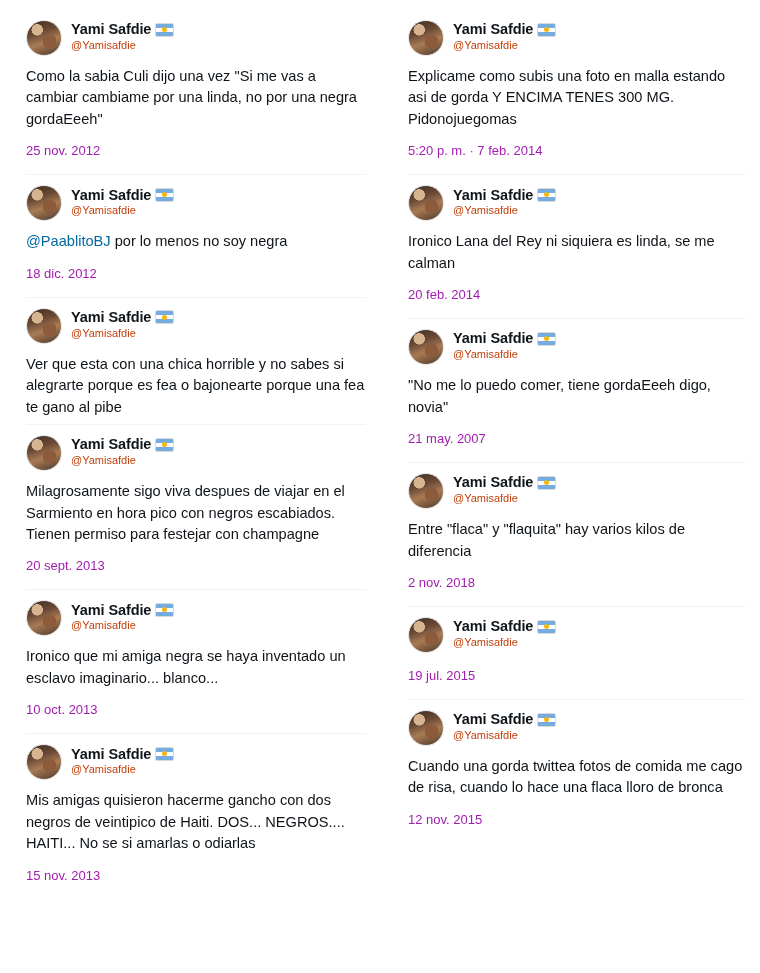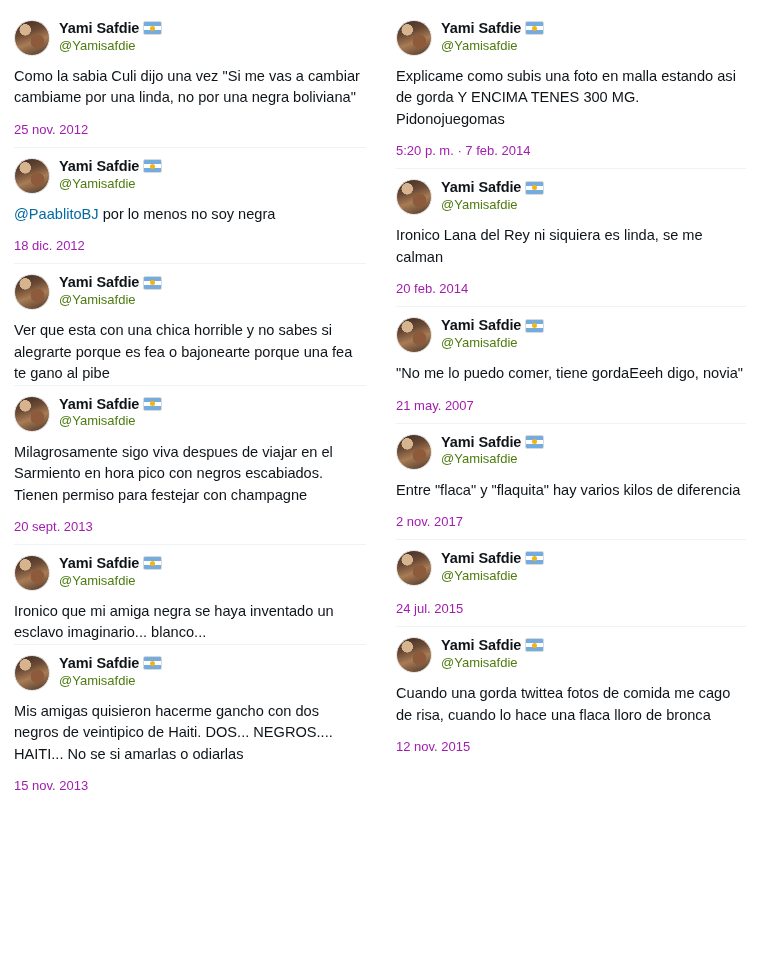--- a/index.html
+++ b/index.html
@@ -30,21 +30,23 @@
   .column.left {
     padding-left: 14px;
     padding-right: 14px;
   }
   .column.right {
     padding-left: 16px;
     padding-right: 14px;
   }
   .tweet {
     box-sizing: border-box;
+    padding-bottom: 6px;
     border-bottom: 1px solid #eff3f4;
+    margin-left: 12px;
   }
   .tweet:last-child {
     border-bottom: none;
   }
   .tweet-head {
     display: flex;
     align-items: flex-start;
     padding: 10px 0 2px 0;
   }
   .avatar {
@@ -93,22 +95,22 @@
     content: "";
     position: absolute;
     left: 6px;
     top: 3.5px;
     width: 5px;
     height: 5px;
     border-radius: 50%;
     background: #f6b40e;
   }
   .handle {
-    font-size: 13px;
-    color: #4d7c0f;
+    font-size: 11px;
+    color: #c2410c;
     line-height: 1.25;
     margin-top: 1px;
   }
   .tweet-text {
     font-size: 14.6px;
     line-height: 1.47;
     color: #0f1419;
     margin: 8px 0 0 0;
     word-wrap: break-word;
   }
@@ -132,21 +134,21 @@
       <div class="tweet-head">
         <div class="avatar"></div>
         <div class="names">
           <div class="name-row">
             <span class="display-name">Yami Safdie</span>
             <span class="flag"></span>
           </div>
           <span class="handle">@Yamisafdie</span>
         </div>
       </div>
-      <p class="tweet-text">Como la sabia Culi dijo una vez "Si me vas a cambiar cambiame por una linda, no por una negra boliviana"</p>
+      <p class="tweet-text">Como la sabia Culi dijo una vez "Si me vas a cambiar cambiame por una linda, no por una negra gordaEeeh"</p>
       <div class="timestamp">25 nov. 2012</div>
     </div>
 
     <div class="tweet">
       <div class="tweet-head">
         <div class="avatar"></div>
         <div class="names">
           <div class="name-row">
             <span class="display-name">Yami Safdie</span>
             <span class="flag"></span>
@@ -192,20 +194,21 @@
         <div class="avatar"></div>
         <div class="names">
           <div class="name-row">
             <span class="display-name">Yami Safdie</span>
             <span class="flag"></span>
           </div>
           <span class="handle">@Yamisafdie</span>
         </div>
       </div>
       <p class="tweet-text">Ironico que mi amiga negra se haya inventado un esclavo imaginario... blanco...</p>
+      <div class="timestamp">10 oct. 2013</div>
     </div>
 
     <div class="tweet">
       <div class="tweet-head">
         <div class="avatar"></div>
         <div class="names">
           <div class="name-row">
             <span class="display-name">Yami Safdie</span>
             <span class="flag"></span>
           </div>
@@ -270,35 +273,35 @@
         <div class="avatar"></div>
         <div class="names">
           <div class="name-row">
             <span class="display-name">Yami Safdie</span>
             <span class="flag"></span>
           </div>
           <span class="handle">@Yamisafdie</span>
         </div>
       </div>
       <p class="tweet-text">Entre "flaca" y "flaquita" hay varios kilos de diferencia</p>
-      <div class="timestamp">2 nov. 2017</div>
-    </div>
-
-    <div class="tweet">
-      <div class="tweet-head">
-        <div class="avatar"></div>
-        <div class="names">
-          <div class="name-row">
-            <span class="display-name">Yami Safdie</span>
-            <span class="flag"></span>
-          </div>
-          <span class="handle">@Yamisafdie</span>
-        </div>
-      </div>
-      <div class="timestamp">24 jul. 2015</div>
+      <div class="timestamp">2 nov. 2018</div>
+    </div>
+
+    <div class="tweet">
+      <div class="tweet-head">
+        <div class="avatar"></div>
+        <div class="names">
+          <div class="name-row">
+            <span class="display-name">Yami Safdie</span>
+            <span class="flag"></span>
+          </div>
+          <span class="handle">@Yamisafdie</span>
+        </div>
+      </div>
+      <div class="timestamp">19 jul. 2015</div>
     </div>
 
     <div class="tweet">
       <div class="tweet-head">
         <div class="avatar"></div>
         <div class="names">
           <div class="name-row">
             <span class="display-name">Yami Safdie</span>
             <span class="flag"></span>
           </div>

